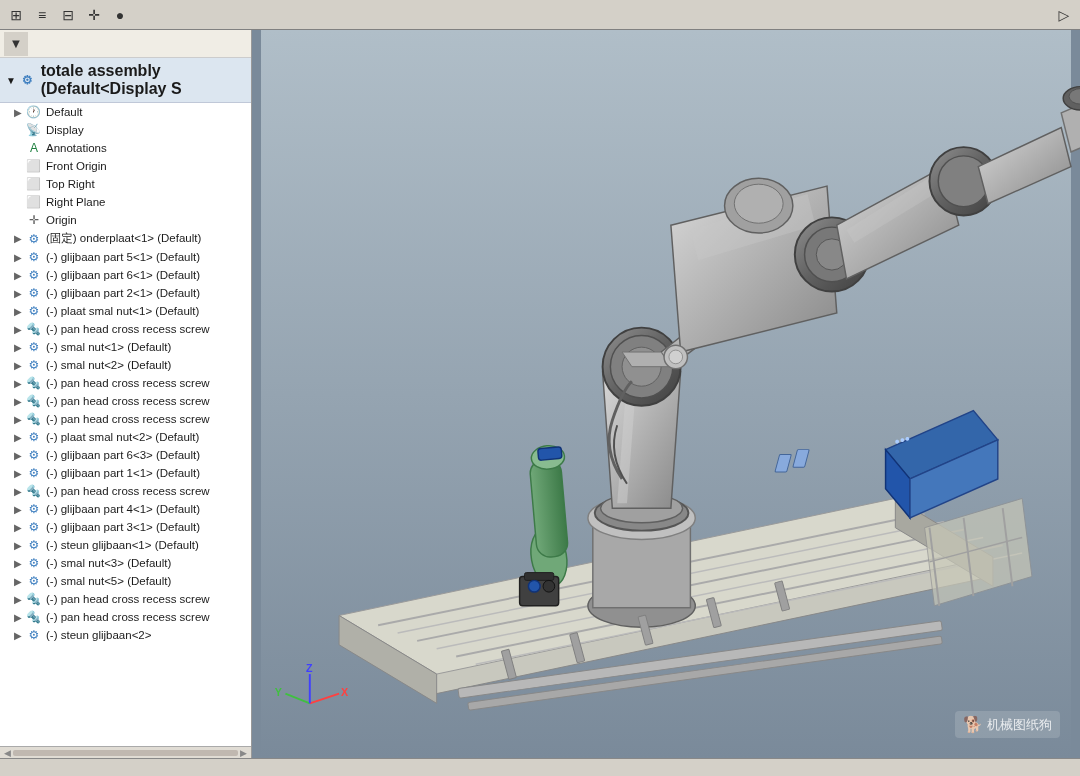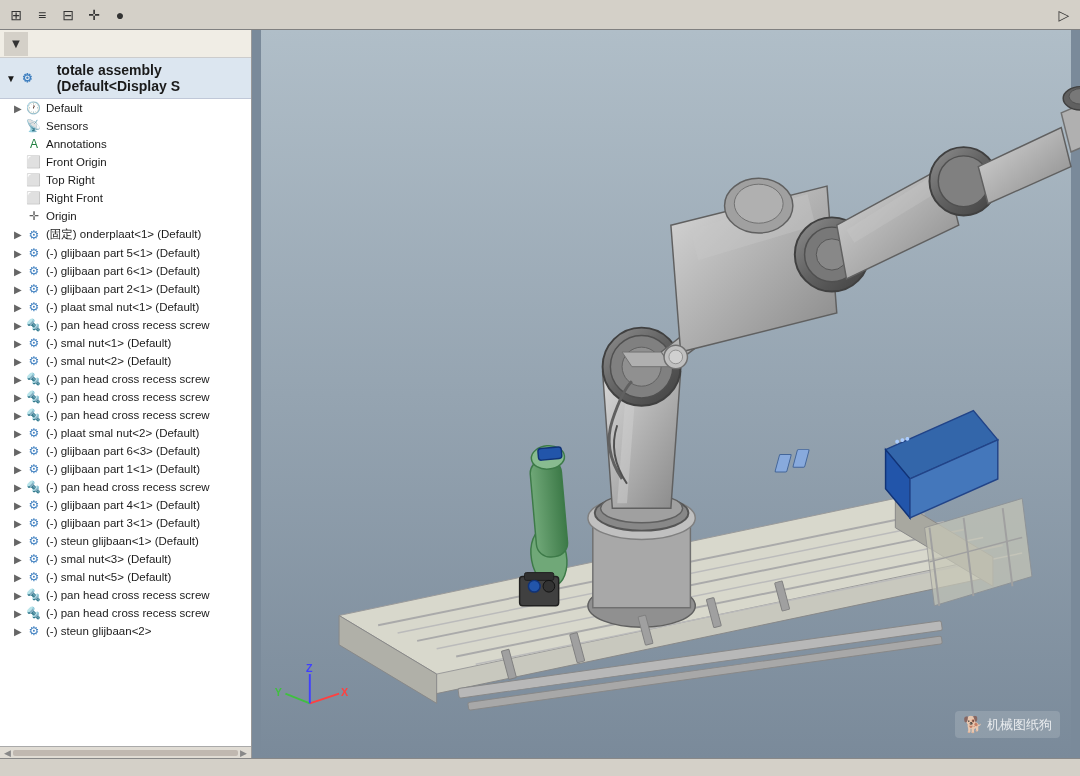--- a/index.html
+++ b/index.html
@@ -206,53 +206,53 @@
 
     <div class="sidebar-toolbar">
       <button class="toolbar-btn" style="font-size:13px;">▼</button>
     </div>
 
     <div class="tree-container">
 
       <div class="tree-header">
         <span style="font-size:10px; margin-right:2px;">▼</span>
         <span style="color:#4080c0; margin-right:4px;">⚙</span>
-        <span style="font-size:14px;margin-left:16px;">totale assembly  (Default&lt;Display S</span>
+        <span style="font-size:16px;">totale assembly  (Default&lt;Display S</span>
       </div>
 
       <div id="tree-items-container">
           <div class="tree-item" style="padding-left: 14px;">
             <span class="expand-arrow" style="min-width: 12px; display: inline-block;">▶</span>
             <span class="icon icon-history" style="font-size: 12px;">🕐</span>
             <span class="label">Default</span>
           </div>
           <div class="tree-item" style="padding-left: 14px;">
             <span class="expand-arrow" style="min-width: 12px; display: inline-block;"> </span>
             <span class="icon icon-sensor" style="font-size: 12px;">📡</span>
-            <span class="label">Sensors</span>
+            <span class="label">Display</span>
           </div>
           <div class="tree-item" style="padding-left: 14px;">
             <span class="expand-arrow" style="min-width: 12px; display: inline-block;"> </span>
             <span class="icon icon-annotation" style="font-size: 12px;">A</span>
             <span class="label">Annotations</span>
           </div>
           <div class="tree-item" style="padding-left: 14px;">
             <span class="expand-arrow" style="min-width: 12px; display: inline-block;"> </span>
             <span class="icon icon-plane" style="font-size: 12px;">⬜</span>
             <span class="label">Front Origin</span>
           </div>
           <div class="tree-item" style="padding-left: 14px;">
             <span class="expand-arrow" style="min-width: 12px; display: inline-block;"> </span>
             <span class="icon icon-plane" style="font-size: 12px;">⬜</span>
             <span class="label">Top Right</span>
           </div>
           <div class="tree-item" style="padding-left: 14px;">
             <span class="expand-arrow" style="min-width: 12px; display: inline-block;"> </span>
             <span class="icon icon-plane" style="font-size: 12px;">⬜</span>
-            <span class="label">Right Front</span>
+            <span class="label">Right Plane</span>
           </div>
           <div class="tree-item" style="padding-left: 14px;">
             <span class="expand-arrow" style="min-width: 12px; display: inline-block;"> </span>
             <span class="icon icon-origin" style="font-size: 12px;">✛</span>
             <span class="label">Origin</span>
           </div>
           <div class="tree-item" style="padding-left: 14px;">
             <span class="expand-arrow" style="min-width: 12px; display: inline-block;">▶</span>
             <span class="icon icon-part" style="font-size: 12px;">⚙</span>
             <span class="label">(固定) onderplaat&lt;1&gt; (Default)</span>

